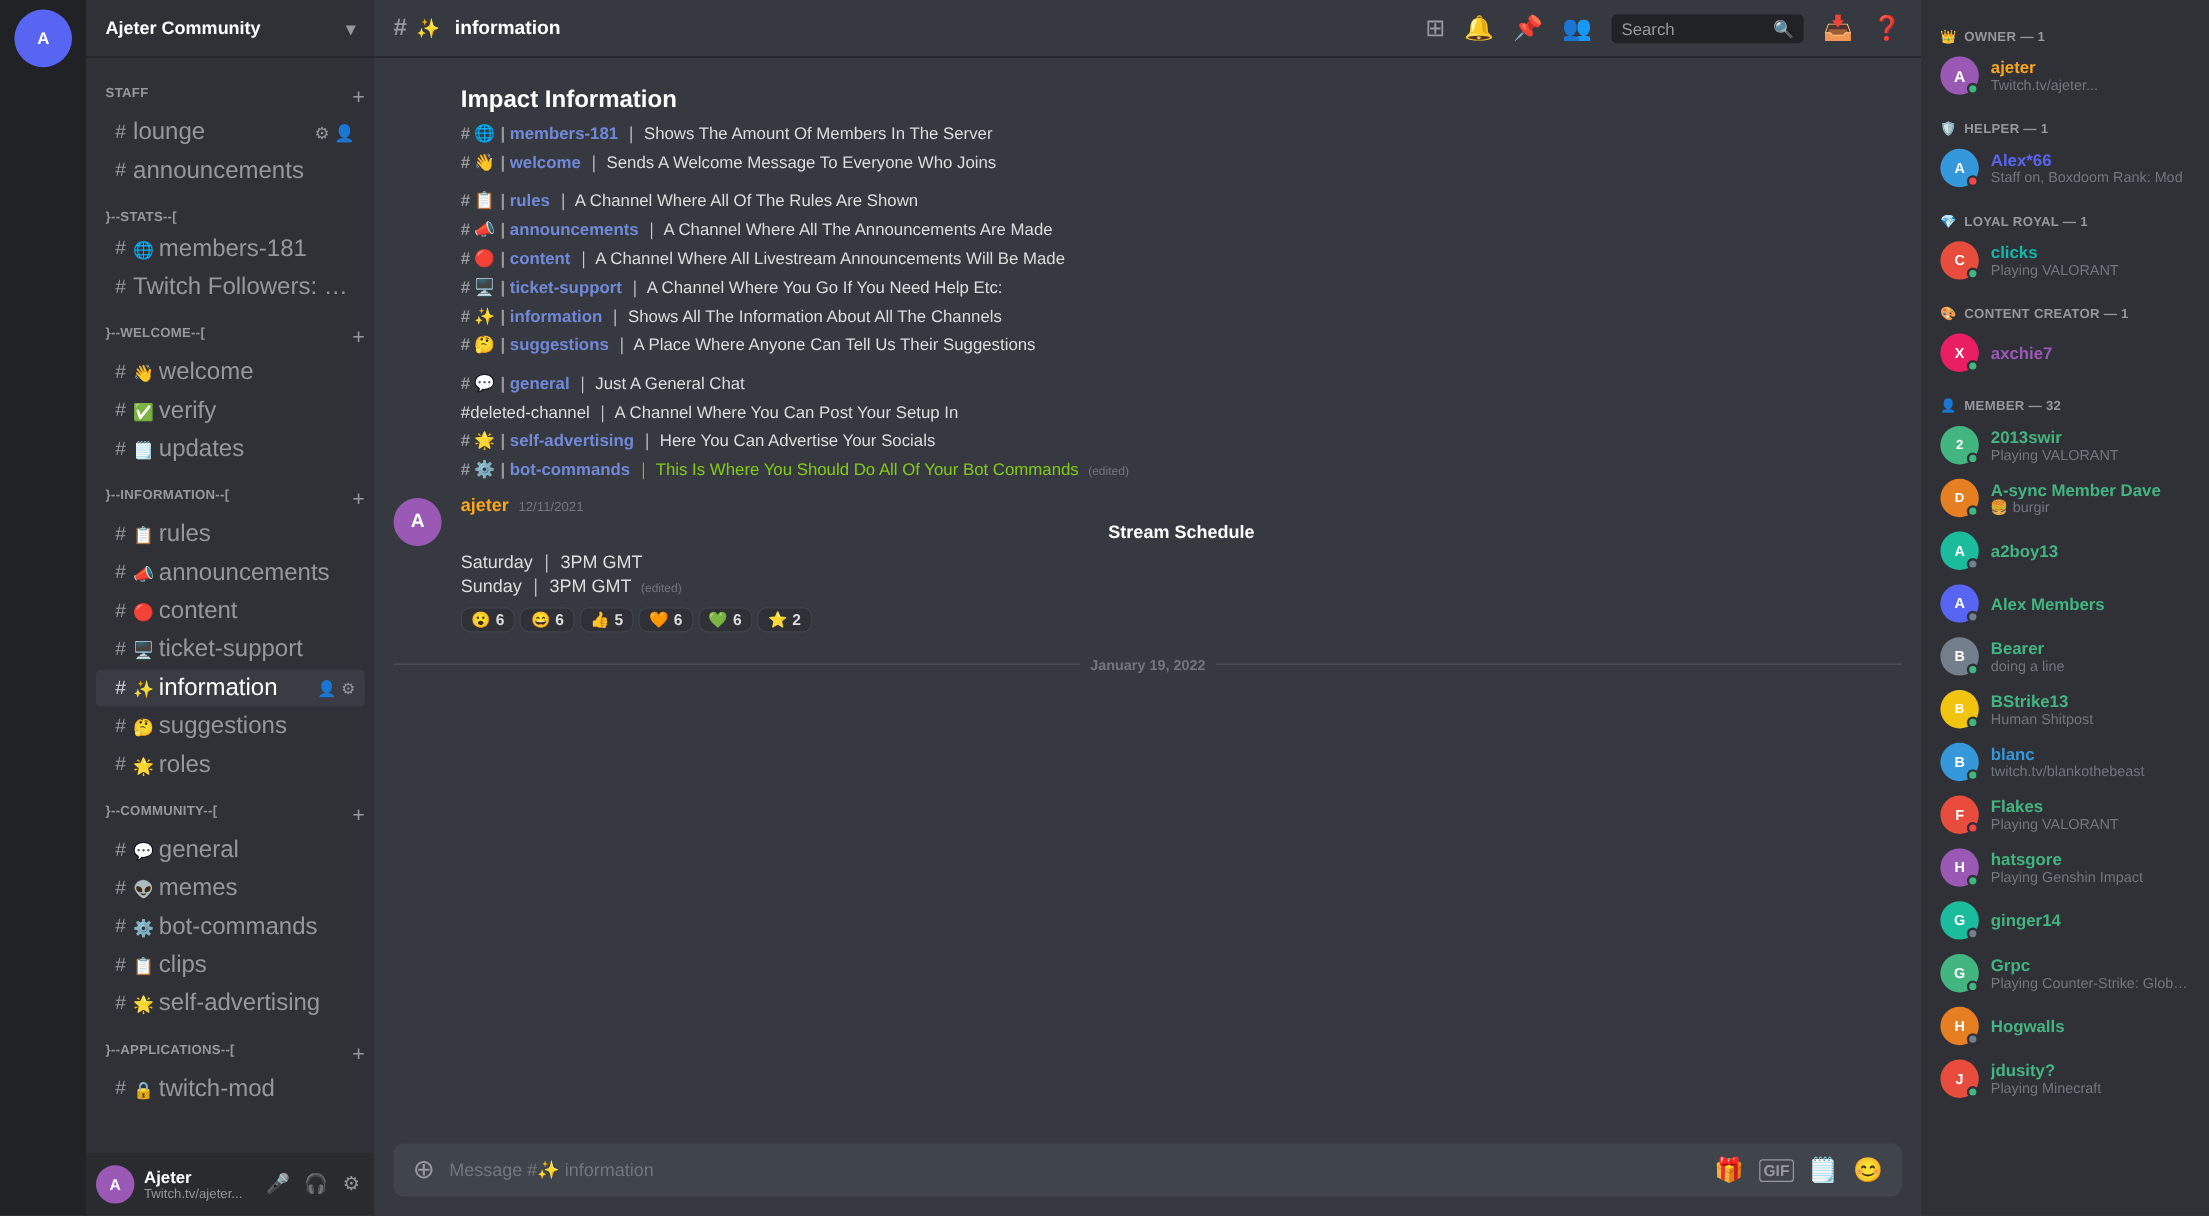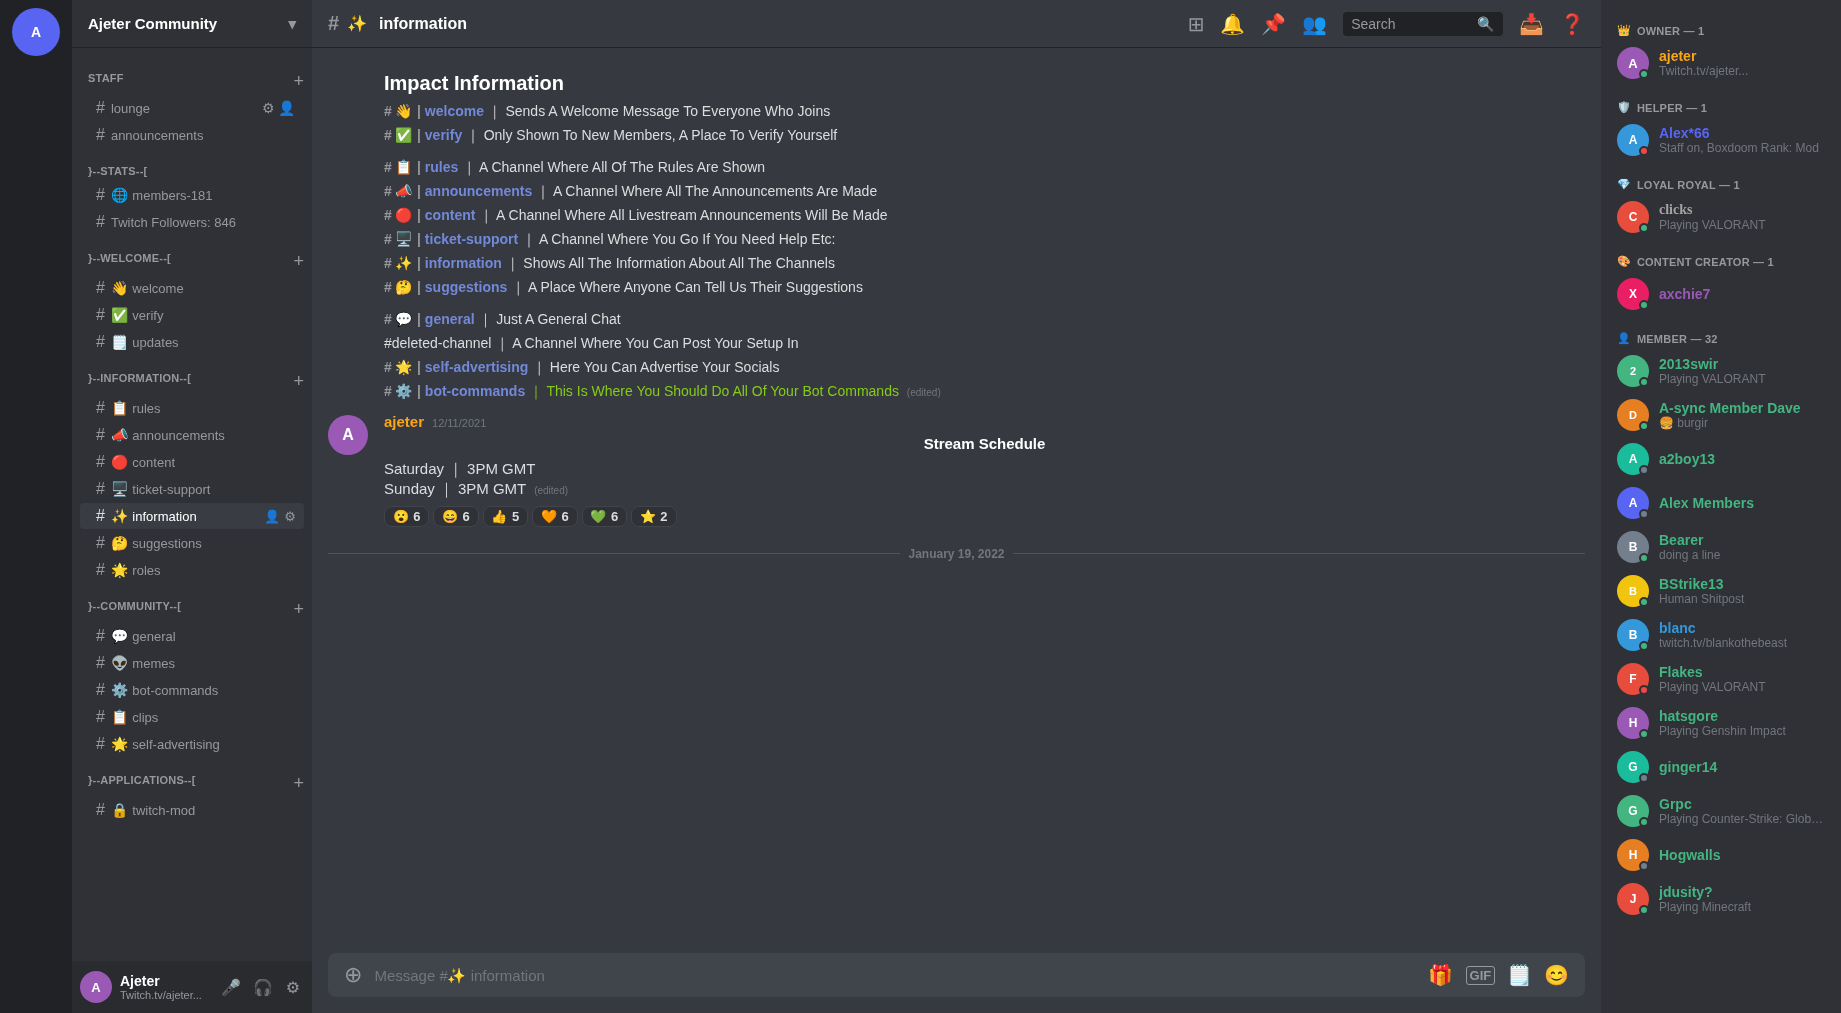--- a/index.html
+++ b/index.html
@@ -17,21 +17,21 @@
     .channel-list::-webkit-scrollbar-track { background: transparent; }
     .channel-list::-webkit-scrollbar-thumb { background: #202225; border-radius: 2px; }
 
     .category-header { display: flex; align-items: flex-start; justify-content: space-between; padding: 16px 8px 4px 16px; cursor: pointer; }
     .category-label { font-size: 11px; font-weight: 700; color: #96989d; text-transform: uppercase; letter-spacing: 0.02em; }
     .category-add { color: #96989d; font-size: 18px; line-height: 1; }
 
     .channel-item { display: flex; align-items: center; padding: 4px 8px 4px 16px; cursor: pointer; border-radius: 4px; margin: 1px 8px; color: #96989d; font-size: 15px; position: relative; }
     .channel-item.active { background: #393c43; color: #fff; }
     .channel-item .ch-icon { margin-right: 6px; font-size: 16px; flex-shrink: 0; }
-    .channel-item .ch-name { flex: 1; overflow: hidden; text-overflow: ellipsis; white-space: nowrap; font-size: 13px; }
+    .channel-item .ch-name { flex: 1; overflow: hidden; text-overflow: ellipsis; white-space: nowrap; font-size: 20px; }
 
     .user-area { height: 52px; background: #292b2f; display: flex; align-items: center; padding: 0 8px; gap: 8px; flex-shrink: 0; }
     .user-avatar-small { width: 32px; height: 32px; border-radius: 50%; background: #5865f2; flex-shrink: 0; }
     .user-info { flex: 1; }
     .user-name-small { font-size: 14px; font-weight: 700; color: #fff; }
     .user-tag-small { font-size: 11px; color: #96989d; }
     .user-controls { display: flex; gap: 4px; }
     .user-ctrl-btn { color: #96989d; font-size: 16px; cursor: pointer; padding: 4px; border-radius: 4px; }
 
     
@@ -91,21 +91,21 @@
     .member-item { display: flex; align-items: center; padding: 6px 8px; border-radius: 4px; cursor: pointer; gap: 10px; }
     .member-avatar { width: 32px; height: 32px; border-radius: 50%; flex-shrink: 0; position: relative; }
     .status-dot { position: absolute; bottom: 0; right: 0; width: 10px; height: 10px; border-radius: 50%; border: 2px solid #2f3136; }
     .status-online { background: #43b581; }
     .status-dnd { background: #f04747; }
     .status-offline { background: #747f8d; }
     .member-info { flex: 1; overflow: hidden; }
     .member-name { font-size: 14px; font-weight: 600; white-space: nowrap; overflow: hidden; text-overflow: ellipsis; }
     .member-name.owner-color { color: #faa61a; }
     .member-name.helper-color { color: #5865f2; }
-    .member-name.loyal-color { color: #a3a3a3; font-family: Liberation Serif, serif; }
+    .member-name.loyal-color { color: #14b8a6; }
     .member-name.creator-color { color: #9b59b6; }
     .member-name.member-color { color: #43b581; }
     .member-name.blue-color { color: #3498db; }
     .member-status { font-size: 12px; color: #72767d; white-space: nowrap; overflow: hidden; text-overflow: ellipsis; }
 
     
     .av-purple { background: #9b59b6; }
     .av-blue { background: #3498db; }
     .av-green { background: #43b581; }
     .av-red { background: #e74c3c; }
@@ -301,36 +301,36 @@
       <span class="header-icon">❓</span>
     </div>
   </div>
 
   <div class="messages-container">
 
     <div style="padding: 8px 16px 4px 72px;">
       <span style="font-size:20px;font-weight:700;color:#fff;">Impact Information</span>
     </div>
 
+    <div style="padding: 4px 16px 2px 72px;">
+      <span style="color:#96989d;font-weight:700;"># </span>
+      <span>🌐</span>
+      <span style="color:#96989d;font-weight:700;"> | </span>
+      <span style="color:#7289da;font-weight:700;cursor:pointer;">members-181</span>
+      <span style="color:#dcddde;">  ｜  Shows The Amount Of Members In The Server</span>
+    </div>
 
     <div style="padding: 4px 16px 2px 72px;">
       <span style="color:#96989d;font-weight:700;"># </span>
       <span>👋</span>
       <span style="color:#96989d;font-weight:700;"> | </span>
       <span style="color:#7289da;font-weight:700;cursor:pointer;">welcome</span>
       <span style="color:#dcddde;">  ｜  Sends A Welcome Message To Everyone Who Joins</span>
     </div>
 
-    <div style="padding: 4px 16px 2px 72px;">
-      <span style="color:#96989d;font-weight:700;"># </span>
-      <span>✅</span>
-      <span style="color:#96989d;font-weight:700;"> | </span>
-      <span style="color:#7289da;font-weight:700;cursor:pointer;">verify</span>
-      <span style="color:#dcddde;">  ｜  Only Shown To New Members, A Place To Verify Yourself</span>
-    </div>
 
     <div style="padding: 12px 16px 2px 72px;">
       <span style="color:#96989d;font-weight:700;"># </span>
       <span>📋</span>
       <span style="color:#96989d;font-weight:700;"> | </span>
       <span style="color:#7289da;font-weight:700;cursor:pointer;">rules</span>
       <span style="color:#dcddde;">  ｜  A Channel Where All Of The Rules Are Shown</span>
     </div>
 
     <div style="padding: 4px 16px 2px 72px;">

